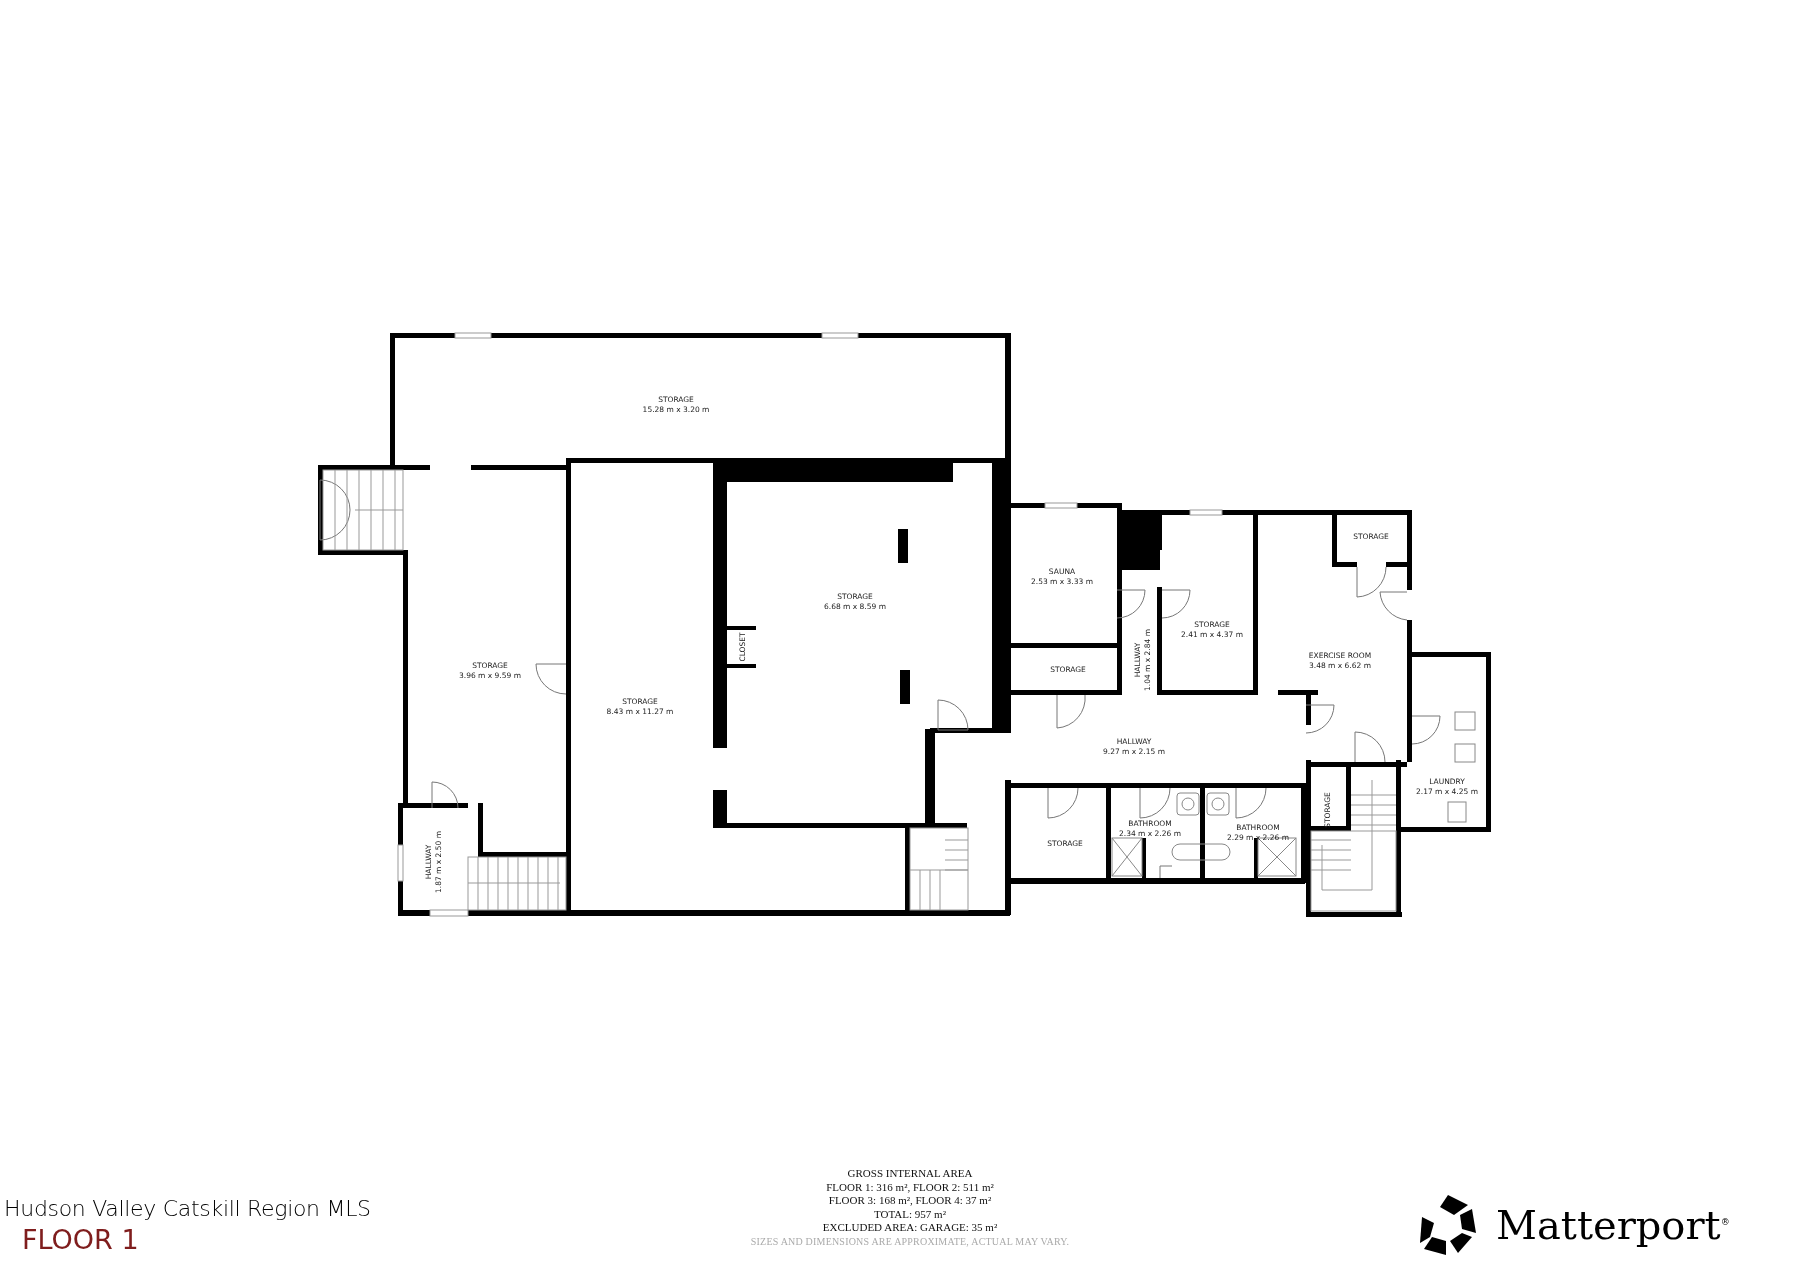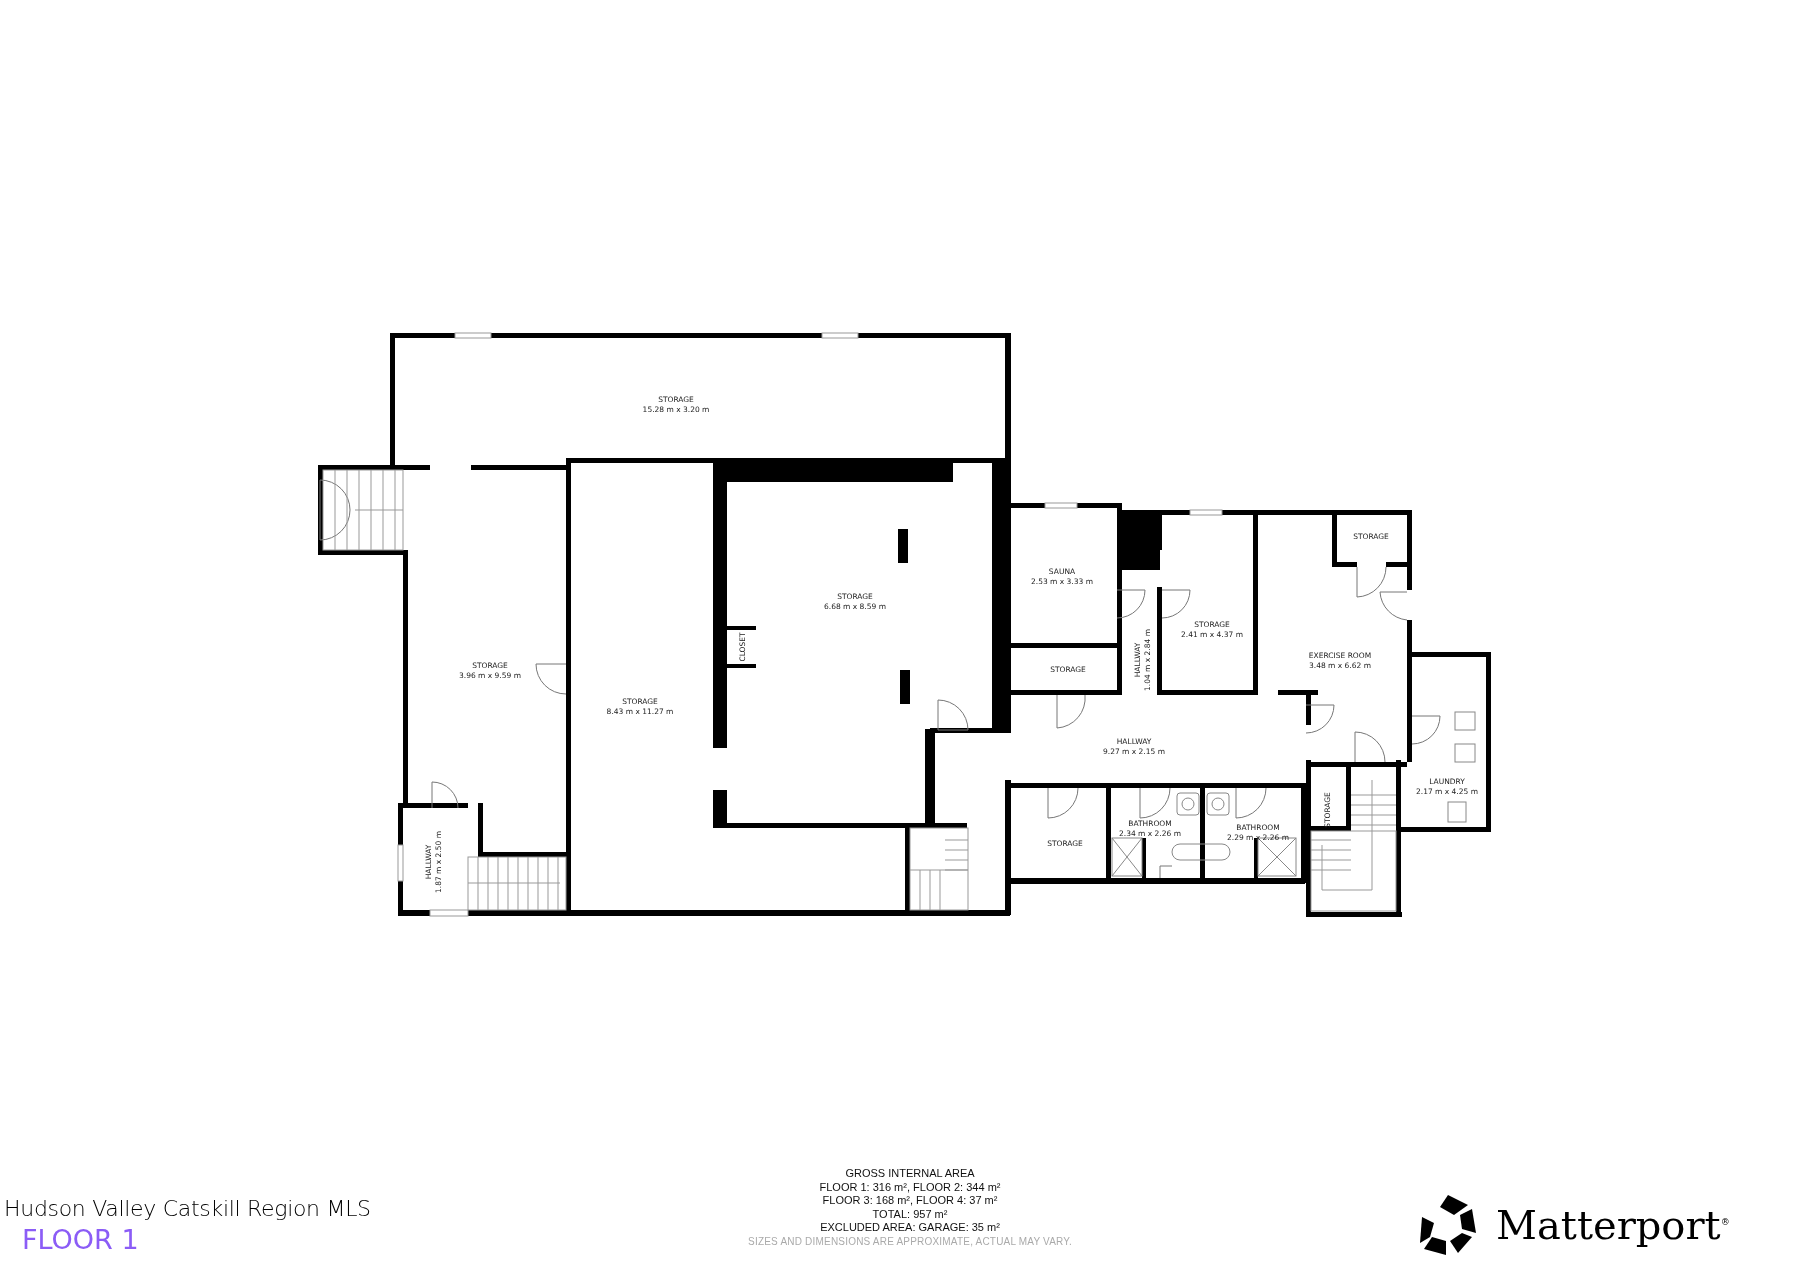--- a/index.html
+++ b/index.html
@@ -4,24 +4,24 @@
 <style>
   html, body { margin:0; padding:0; background:#ffffff; }
   body { width:1800px; height:1273px; position:relative; overflow:hidden; font-family:"DejaVu Sans", sans-serif; }
   #plan { position:absolute; left:0; top:0; width:1800px; height:1273px; }
   .room-label { font-family:"DejaVu Sans", sans-serif; font-size:7.5px; fill:#222; text-anchor:middle; }
   .wall { fill:#000; }
   .thin { stroke:#888; stroke-width:1; fill:none; }
   .door-leaf { stroke:#777; stroke-width:1; fill:none; }
   .stair { stroke:#999; stroke-width:1; fill:none; }
   .window { fill:#fff; stroke:#999; stroke-width:1; }
-  .area-block { position:absolute; left:700px; top:1167px; width:420px; text-align:center; font-family:Liberation Sans, sans-serif; font-size:11px; color:#111; line-height:13.5px; }
+  .area-block { position:absolute; left:700px; top:1167px; width:420px; text-align:center; font-family:Liberation Serif, serif; font-size:11px; color:#111; line-height:13.5px; }
   .area-block .disclaimer { color:#aaa; font-size:10px; letter-spacing:0.2px; }
   .mls { position:absolute; left:4px; top:1196px; font-family:"DejaVu Sans", sans-serif; font-weight:200; font-size:22px; color:#000; letter-spacing:-0.3px; }
-  .floor-name { position:absolute; left:22px; top:1224px; font-family:"DejaVu Sans", sans-serif; font-size:27px; color:#8b5cf6; }
+  .floor-name { position:absolute; left:22px; top:1224px; font-family:"DejaVu Sans", sans-serif; font-size:27px; color:#7f1d1d; }
   .brand { position:absolute; left:1418px; top:1193px; display:flex; align-items:center; }
   .brand-name { font-family:"DejaVu Serif", serif; font-size:40px; color:#000; margin-left:18px; }
   .brand-reg { font-size:9px; vertical-align:super; }
 </style>
 </head>
 <body>
 
 <svg id="plan" viewBox="0 0 1800 1273" xmlns="http://www.w3.org/2000/svg">
 
   <g>
@@ -239,21 +239,21 @@
     <text class="room-label" x="1258" y="830">BATHROOM</text>
     <text class="room-label" x="1258" y="840">2.29 m x 2.26 m</text>
     <text class="room-label" x="0" y="0" transform="translate(1330,810) rotate(-90)">STORAGE</text>
     <text class="room-label" x="0" y="0" transform="translate(431,862) rotate(-90)">HALLWAY</text>
     <text class="room-label" x="0" y="0" transform="translate(441,862) rotate(-90)">1.87 m x 2.50 m</text>
   </g>
 </svg>
 
 <div class="area-block">
   <div>GROSS INTERNAL AREA</div>
-  <div>FLOOR 1: 316 m², FLOOR 2: 344 m²</div>
+  <div>FLOOR 1: 316 m², FLOOR 2: 511 m²</div>
   <div>FLOOR 3: 168 m², FLOOR 4: 37 m²</div>
   <div>TOTAL: 957 m²</div>
   <div>EXCLUDED AREA: GARAGE: 35 m²</div>
   <div class="disclaimer">SIZES AND DIMENSIONS ARE APPROXIMATE, ACTUAL MAY VARY.</div>
 </div>
 
 <div class="floor-name">FLOOR 1</div>
 <div class="mls">Hudson Valley Catskill Region MLS</div>
 
 <div class="brand">

